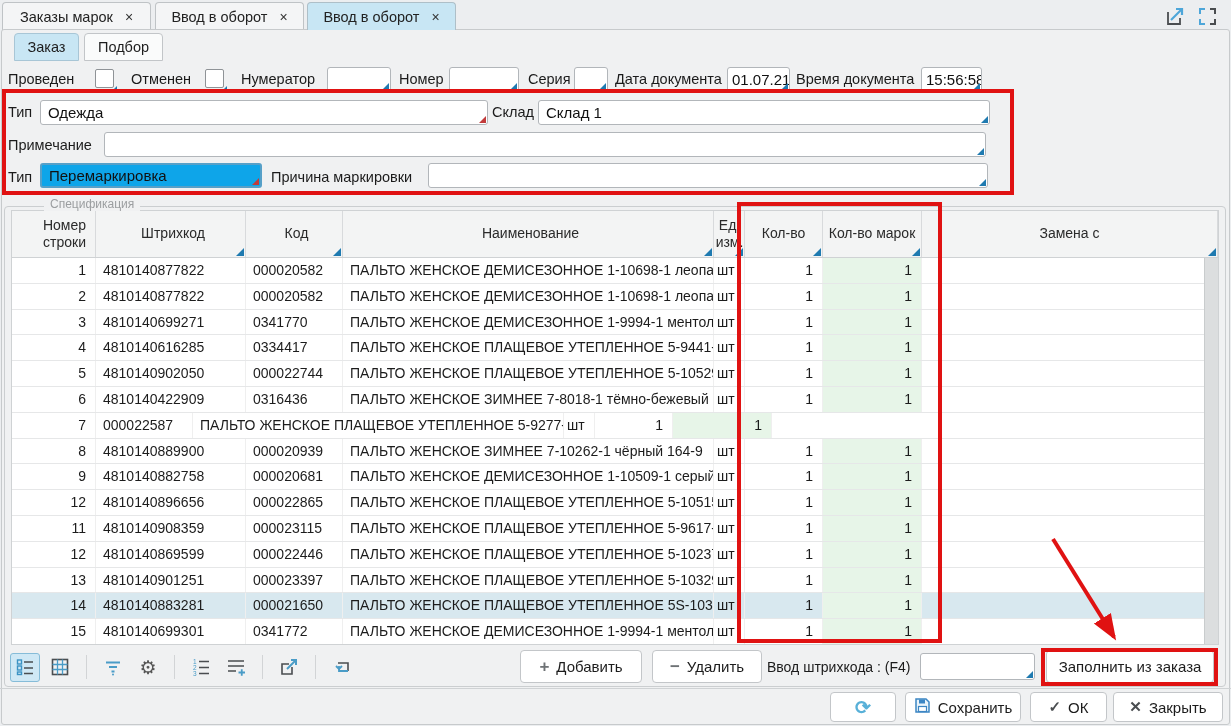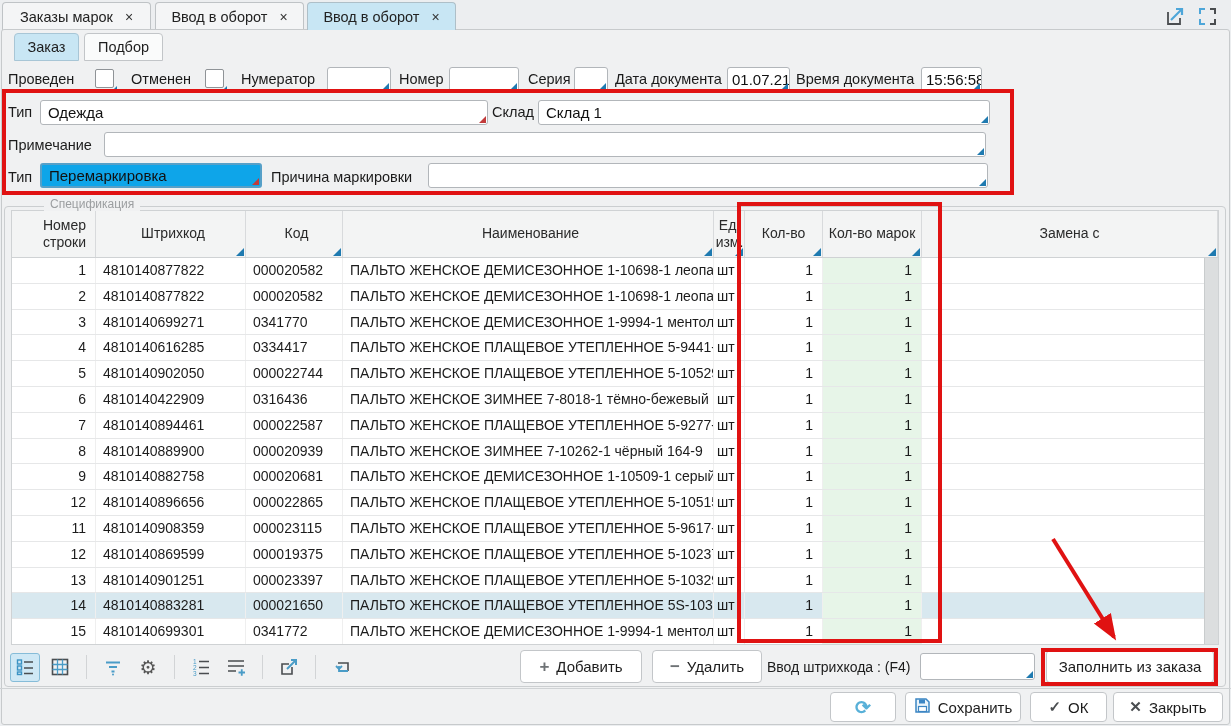--- a/index.html
+++ b/index.html
@@ -292,21 +292,20 @@
         <div class="tcell c-bar">4810140422909</div>
         <div class="tcell c-code">0316436</div>
         <div class="tcell c-name">ПАЛЬТО ЖЕНСКОЕ ЗИМНЕЕ 7-8018-1 тёмно-бежевый</div>
         <div class="tcell c-unit">шт</div>
         <div class="tcell c-qty">1</div>
         <div class="tcell c-marks">1</div>
         <div class="tcell c-rep"></div>
       </div>
       <div class="trow">
         <div class="tcell c-num">7</div>
-        <div class="tcell c-bar">4810140894461</div>
         <div class="tcell c-code">000022587</div>
         <div class="tcell c-name">ПАЛЬТО ЖЕНСКОЕ ПЛАЩЕВОЕ УТЕПЛЕННОЕ 5-9277-1</div>
         <div class="tcell c-unit">шт</div>
         <div class="tcell c-qty">1</div>
         <div class="tcell c-marks">1</div>
         <div class="tcell c-rep"></div>
       </div>
       <div class="trow">
         <div class="tcell c-num">8</div>
         <div class="tcell c-bar">4810140889900</div>
@@ -343,21 +342,21 @@
         <div class="tcell c-code">000023115</div>
         <div class="tcell c-name">ПАЛЬТО ЖЕНСКОЕ ПЛАЩЕВОЕ УТЕПЛЕННОЕ 5-9617-1</div>
         <div class="tcell c-unit">шт</div>
         <div class="tcell c-qty">1</div>
         <div class="tcell c-marks">1</div>
         <div class="tcell c-rep"></div>
       </div>
       <div class="trow">
         <div class="tcell c-num">12</div>
         <div class="tcell c-bar">4810140869599</div>
-        <div class="tcell c-code">000019375</div>
+        <div class="tcell c-code">000022446</div>
         <div class="tcell c-name">ПАЛЬТО ЖЕНСКОЕ ПЛАЩЕВОЕ УТЕПЛЕННОЕ 5-10237</div>
         <div class="tcell c-unit">шт</div>
         <div class="tcell c-qty">1</div>
         <div class="tcell c-marks">1</div>
         <div class="tcell c-rep"></div>
       </div>
       <div class="trow">
         <div class="tcell c-num">13</div>
         <div class="tcell c-bar">4810140901251</div>
         <div class="tcell c-code">000023397</div>

